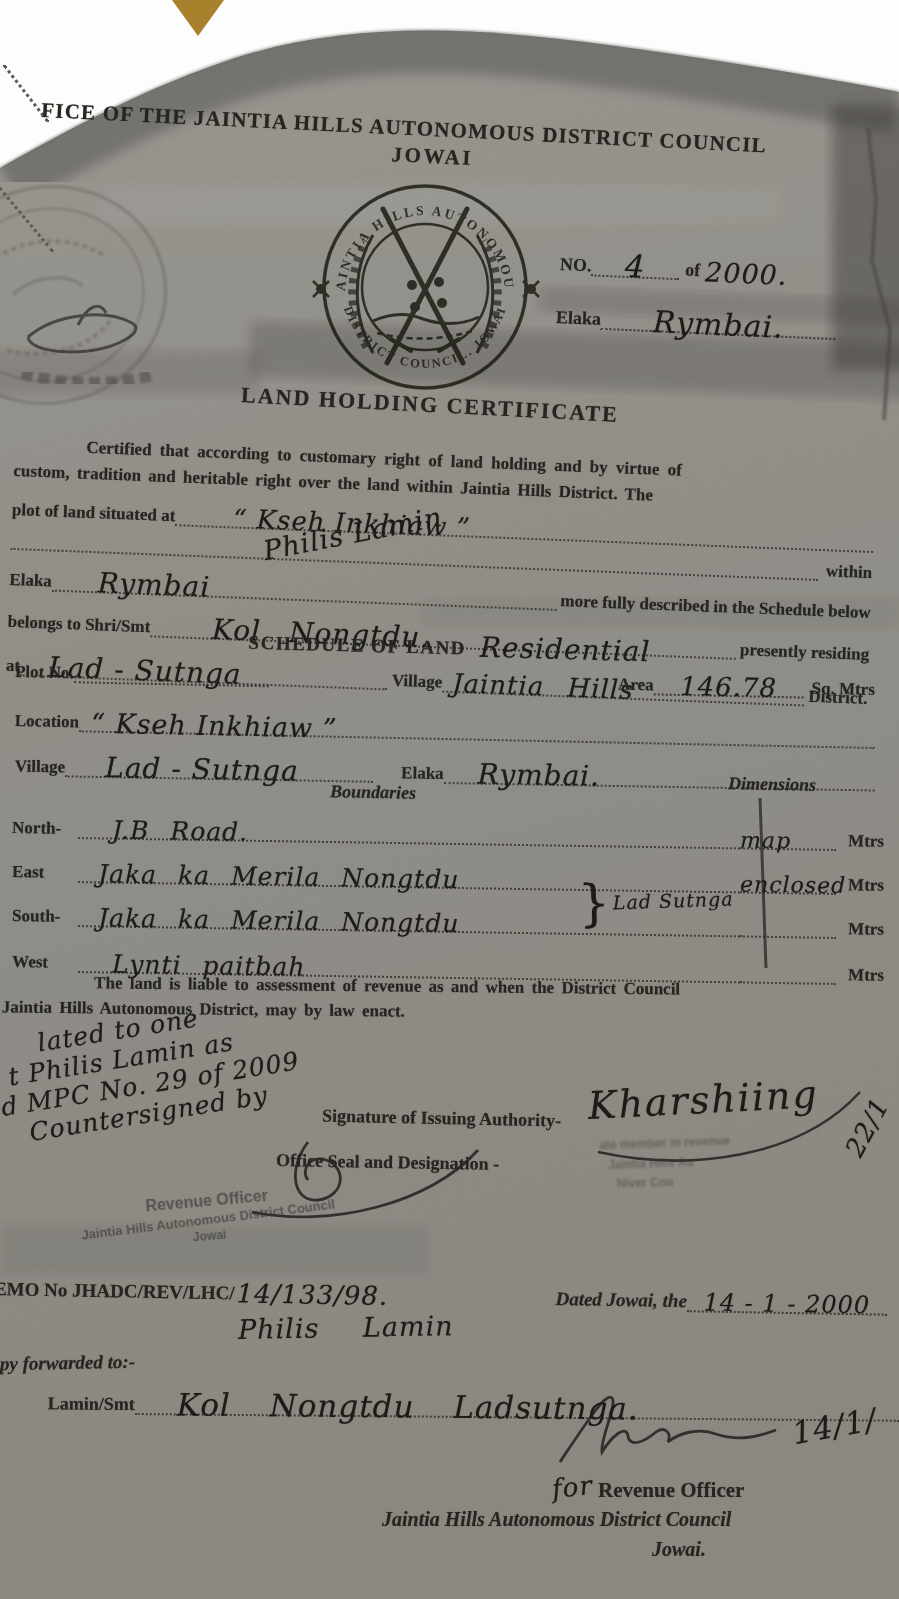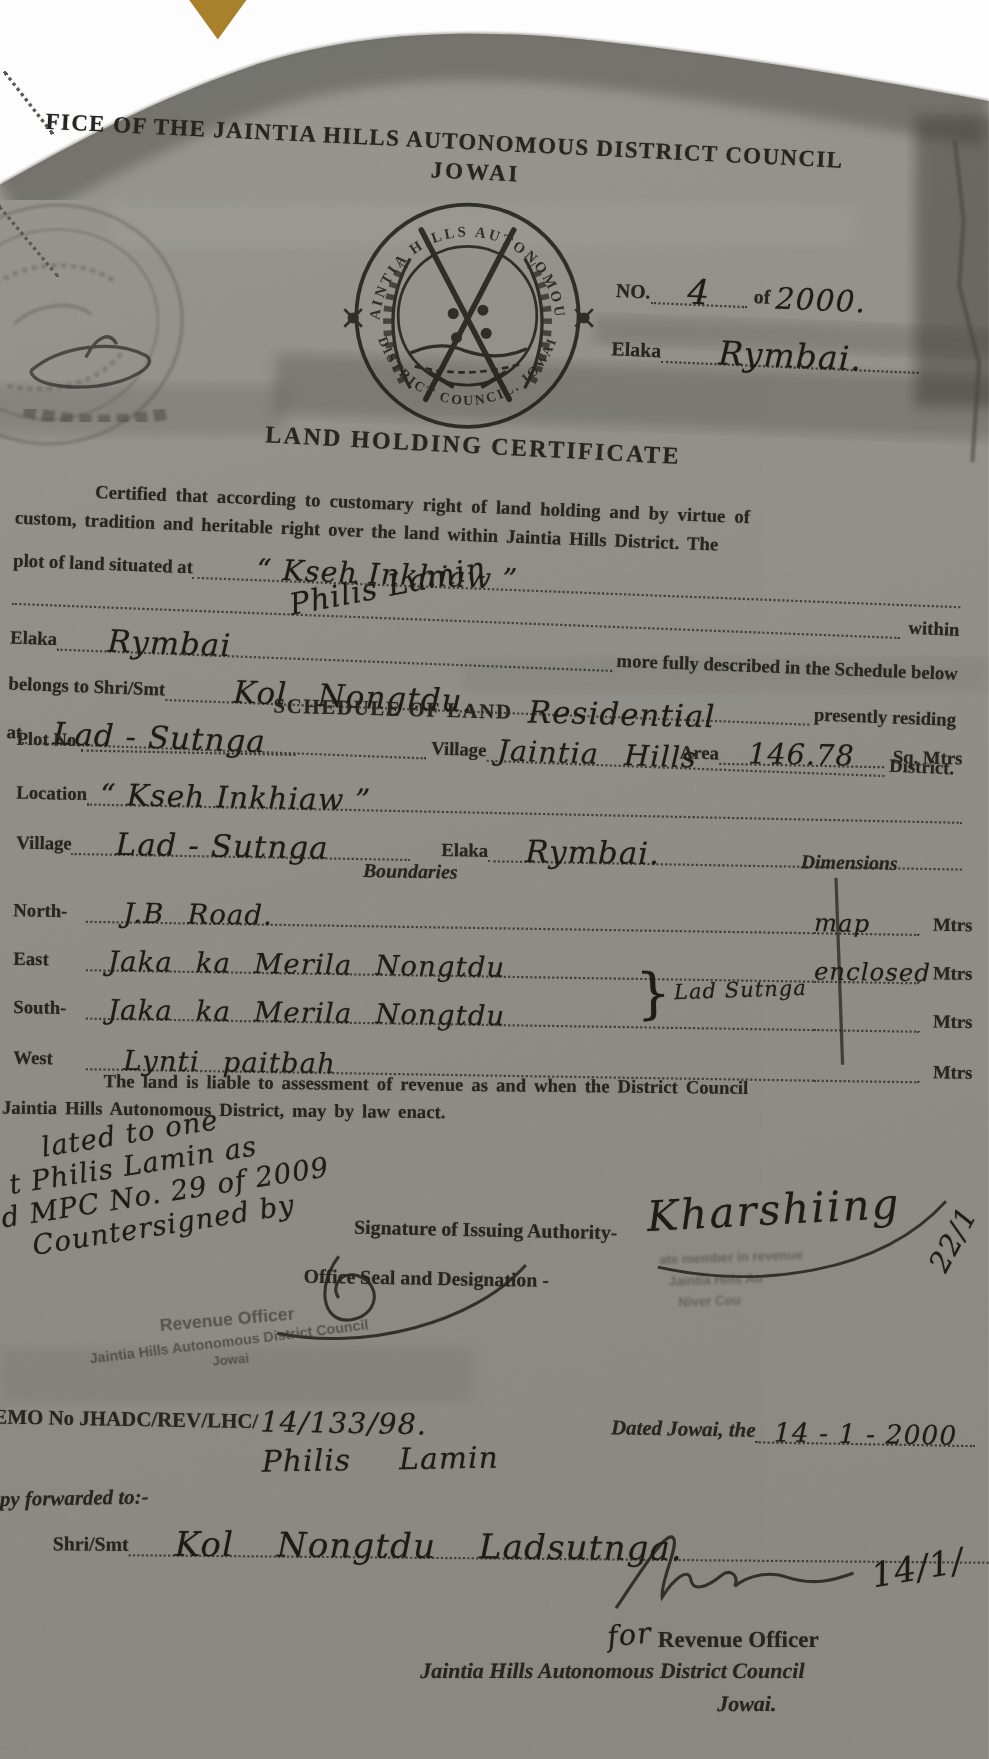--- a/index.html
+++ b/index.html
@@ -341,21 +341,21 @@
   <span style="flex:1;"></span>
   <span class="pr it nw" style="font-size:19px;">Dated Jowai, the</span>
   <span class="dotline" style="width:200px;margin-right:12px;">
       <span class="hw" style="font-size:24px;margin-bottom:-6px;">14 - 1 -  2000</span>
     </span>
 </div>
 
 <div class="txt hw" style="left:238px;top:1312px;font-size:27px;word-spacing:34px;transform:rotate(-1deg);">Philis    Lamin</div>
 <div class="txt pr it nw" style="left:0;top:1352px;font-size:19px;transform:rotate(-1deg);">py forwarded to:-</div>
 <div class="txt row" style="left:48px;top:1370px;width:851px;height:48px;transform:rotate(0.5deg);">
-  <span class="pr nw" style="font-size:18px;">Shri/Smt</span>
+  <span class="pr nw" style="font-size:18px;">Lamin/Smt</span>
   <span class="dotarea" style="flex:1;">
       <span class="hw" style="font-size:31px;margin:0 0 -9px 42px;word-spacing:28px;">Kol    Nongtdu    Ladsutnga.</span>
     </span>
 </div>
 
 <div class="txt hw" style="left:792px;top:1408px;font-size:31px;transform:rotate(-10deg);">14/1/</div>
 <div class="txt hw" style="left:552px;top:1472px;font-size:26px;transform:rotate(-6deg);">for</div>
 <div class="txt pr nw" style="left:598px;top:1478px;font-size:21px;">Revenue Officer</div>
 <div class="txt pr it nw" style="left:382px;top:1508px;font-size:20px;">Jaintia Hills  Autonomous  District  Council</div>
 <div class="txt pr it nw" style="left:652px;top:1538px;font-size:20px;font-family:Liberation Serif, serif;">Jowai.</div>

